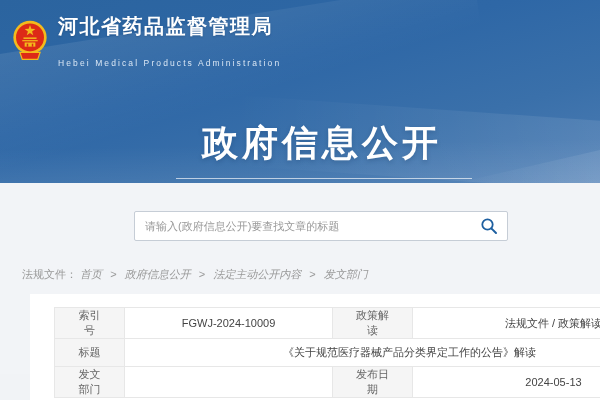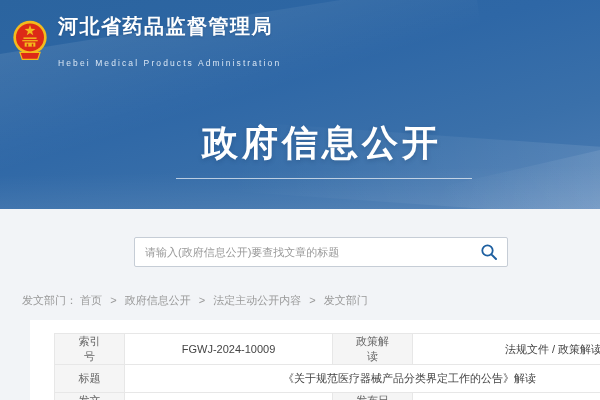--- a/index.html
+++ b/index.html
@@ -1,20 +1,20 @@
 <!DOCTYPE html>
 <html><head>
 <meta charset="utf-8">
 <style>
   * { margin:0; padding:0; box-sizing:border-box; }
   html,body { width:600px; height:400px; overflow:hidden;
     font-family:"Liberation Sans","DejaVu Sans",sans-serif; background:#f1f3f6; }
 
   
-  .hero { position:relative; width:600px; height:209px; overflow:hidden;
+  .hero { position:relative; width:600px; height:183px; overflow:hidden;
     background:linear-gradient(165deg,#2b649f 0%,#2e67a6 40%,#3a70aa 70%,#4d7db4 100%); }
   .streak-a { position:absolute; left:-150px; top:28px; width:640px; height:160px;
     background:linear-gradient(172deg, rgba(255,255,255,0.11) 0%, rgba(255,255,255,0) 55%);
     transform:rotate(-9deg); }
   .streak-b { position:absolute; left:-80px; bottom:-36px; width:800px; height:100px;
     background:linear-gradient(2deg, rgba(255,255,255,0.16), rgba(255,255,255,0) 70%);
     transform:rotate(-3deg); }
   .streak-c { position:absolute; right:-90px; bottom:2px; width:460px; height:70px;
     background:linear-gradient(to left, rgba(255,255,255,0.12), rgba(255,255,255,0));
     transform:rotate(4deg); }
@@ -41,21 +41,21 @@
     background:#ffffff; border:1px solid #c6cdd6; border-radius:2px;
     display:flex; align-items:center; }
   .searchbar input { flex:1; height:100%; border:none; outline:none; background:transparent;
     padding:0 10px; font-size:11px; color:#333;
     font-family:"Liberation Sans","DejaVu Sans",sans-serif; }
   .searchbar input::placeholder { color:#999; }
   .search-icon { margin-right:9px; display:flex; cursor:pointer; }
 
   .breadcrumb { position:absolute; left:22px; top:84px; font-size:11px; color:#999;
     white-space:nowrap; }
-  .breadcrumb .crumb { color:#999; cursor:pointer; }
+  .breadcrumb .crumb { color:#999; cursor:pointer;font-style:italic; }
   .breadcrumb .sep { margin:0 5px; color:#999; }
 
   .panel { position:absolute; left:30px; top:111px; width:570px; height:120px;
     background:#ffffff; overflow:hidden; }
   .meta-table { border-collapse:collapse; table-layout:fixed; width:640px;
     margin:13px 0 0 24px; font-size:11px; }
   .meta-table td { border:1px solid #e7e7e7; height:28px; padding:0 13px; }
   .meta-table td.lbl { background:#f5f5f5; color:#666; text-align:center; padding:0 20px; }
   .meta-table td.val { color:#444; text-align:center; }
 </style>
@@ -98,21 +98,21 @@
     <input type="text" placeholder="请输入(政府信息公开)要查找文章的标题" style="">
     <span class="search-icon">
       <svg width="18" height="18" viewBox="0 0 18 18" aria-hidden="true">
         <circle cx="7.5" cy="7.5" r="5.2" fill="none" stroke="#1d5fa0" stroke-width="1.8"></circle>
         <line x1="11.6" y1="11.6" x2="16" y2="16" stroke="#1d5fa0" stroke-width="2" stroke-linecap="round"></line>
       </svg>
     </span>
   </div>
 
   <nav class="breadcrumb">
-    <span>发文部门：</span>
+    <span>法规文件：</span>
     <span class="crumb">首页</span>
     <span class="sep">&gt;</span>
     <span class="crumb">政府信息公开</span>
     <span class="sep">&gt;</span>
     <span class="crumb">法定主动公开内容</span>
     <span class="sep">&gt;</span>
     <span class="crumb">发文部门</span>
   </nav>
 
   <section class="panel">

